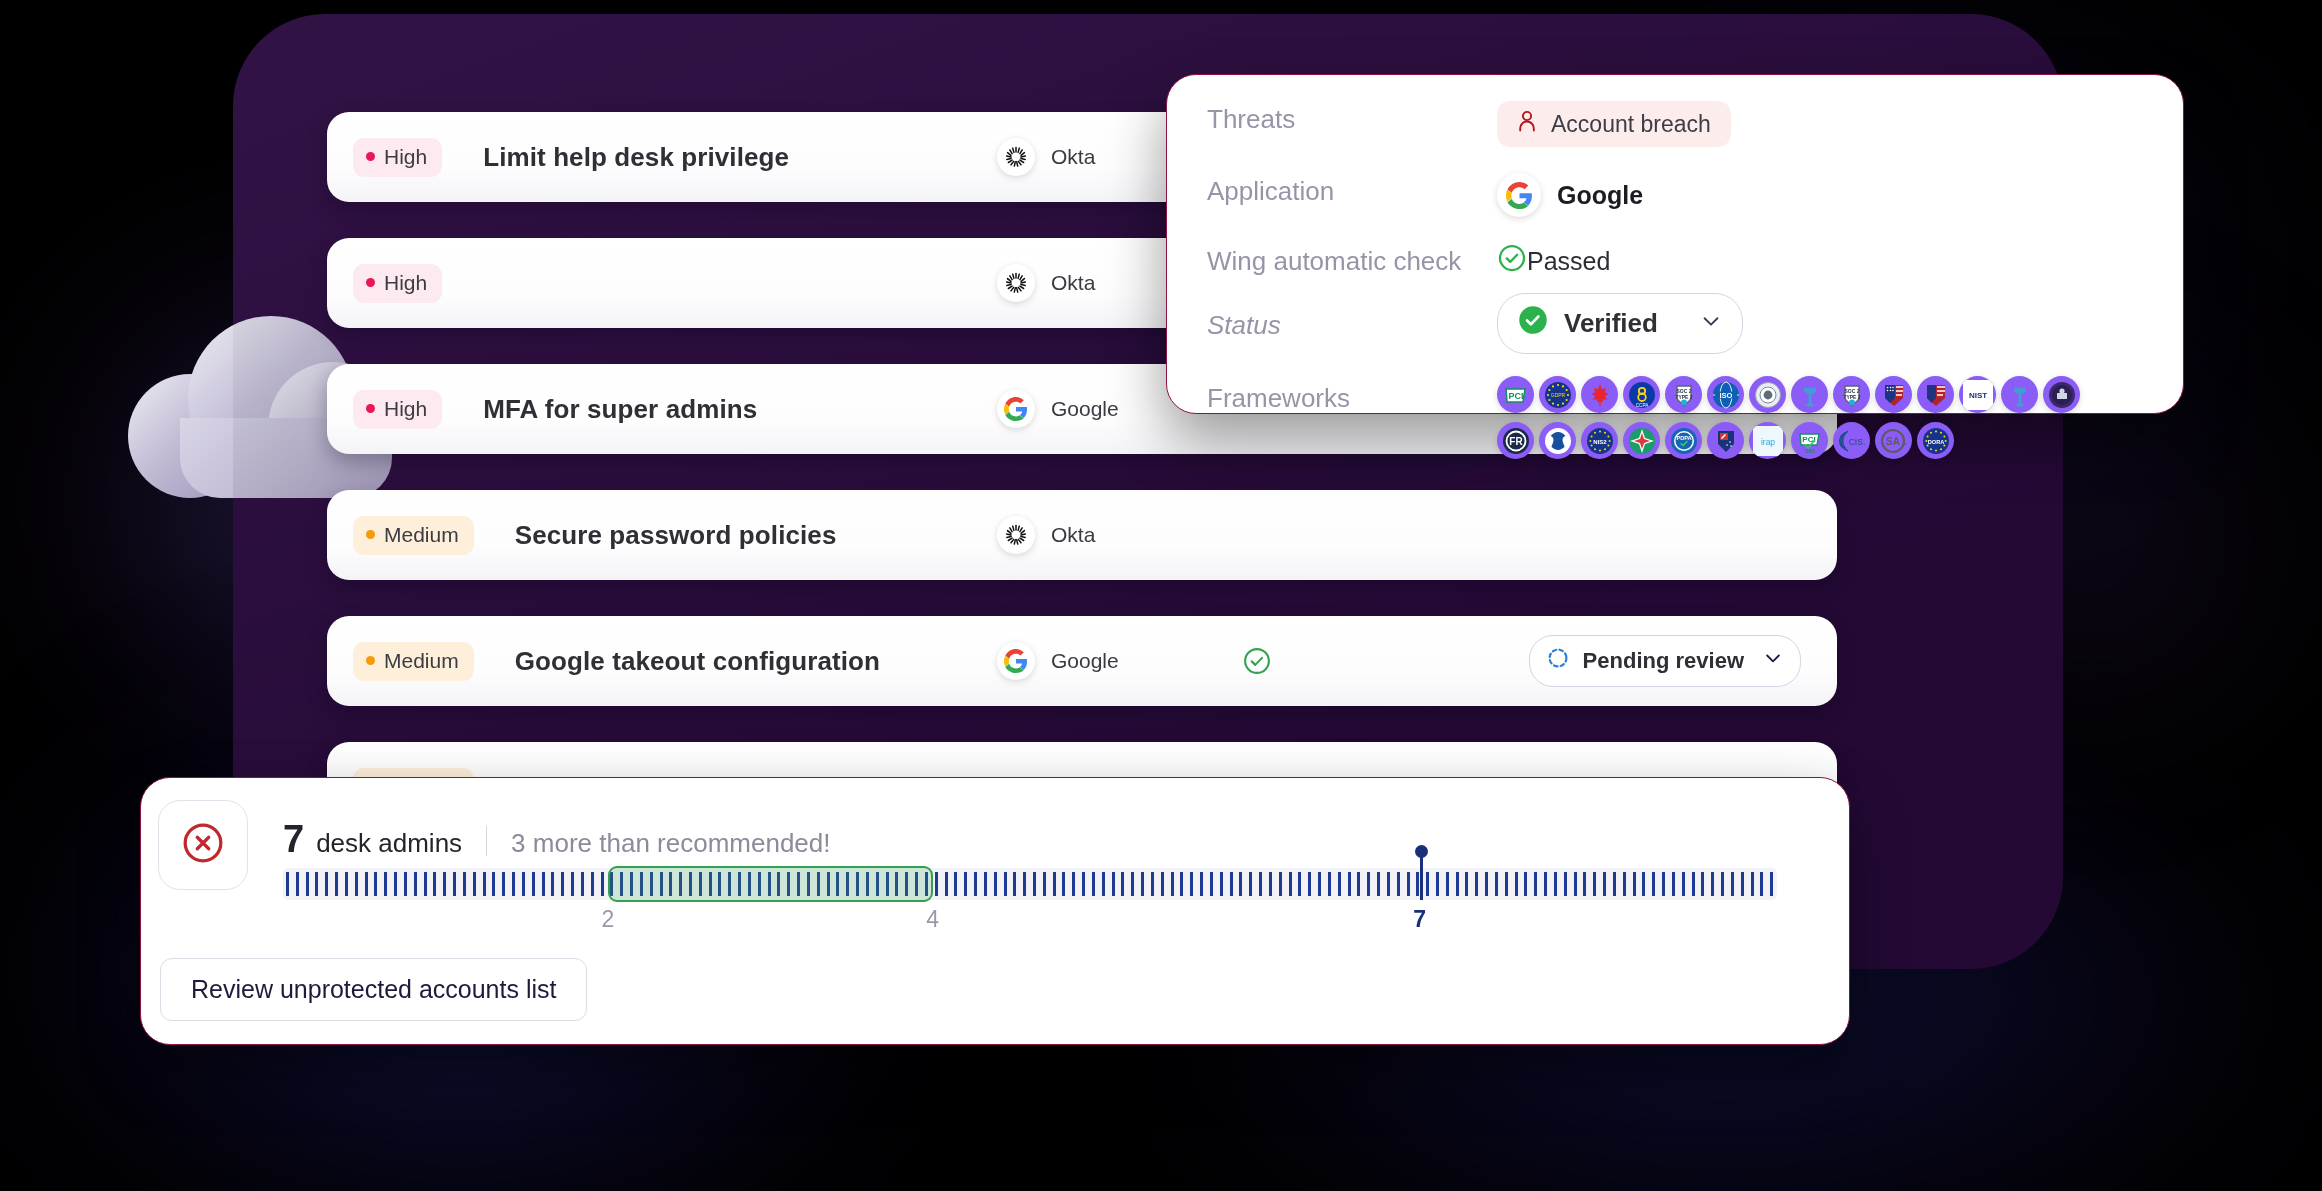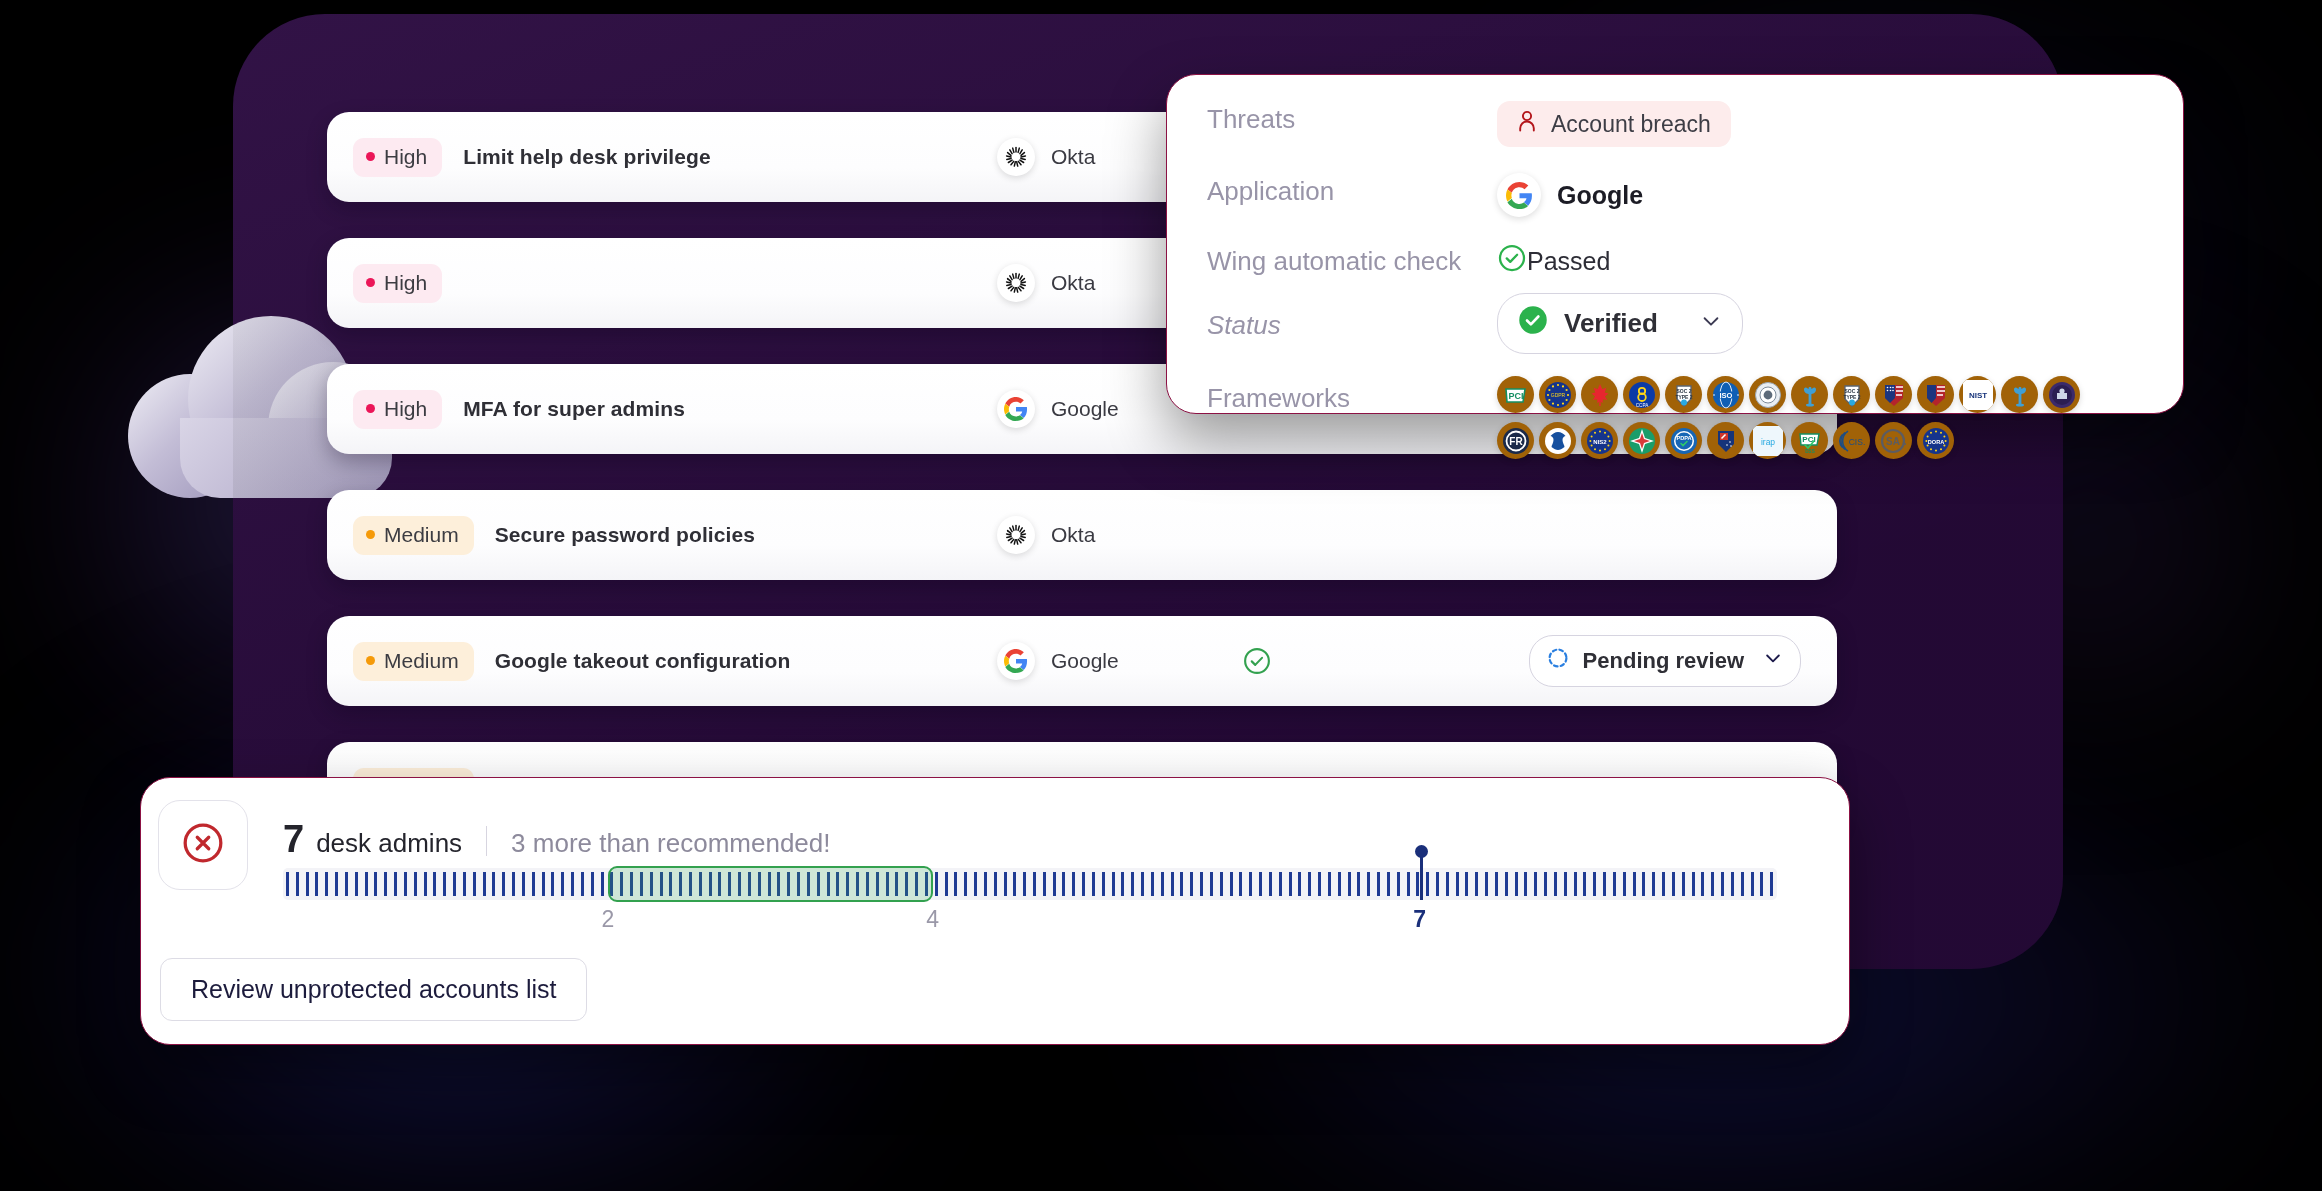--- a/index.html
+++ b/index.html
@@ -121,22 +121,22 @@
     color: #3c3c42;
     white-space: nowrap;
   }
   .sev .dot { width: 9px; height: 9px; border-radius: 50%; flex: none; }
   .sev.high { background: #fdeaf1; }
   .sev.high .dot { background: #eb1658; }
   .sev.medium { background: #fdefda; }
   .sev.medium .dot { background: #f59a09; }
 
   .row-title {
-    margin-left: 21px;
-    font-size: 21px;
+    margin-left: 41px;
+    font-size: 26px;
     font-weight: bold;
     color: #2f2f36;
     white-space: nowrap;
     letter-spacing: 0.1px;
   }
   .row-app {
     position: absolute;
     left: 670px;
     display: flex;
     align-items: center;
@@ -219,21 +219,21 @@
   }
   .dp-app { display: flex; align-items: center; gap: 16px; }
   .dp-app-name { font-size: 25px; font-weight: bold; color: #1c1c25; }
   .dp-passed { display: flex; align-items: center; gap: 0; font-size: 25px; color: #2d2d36; }
 
   .fw-grid { display: flex; flex-direction: column; gap: 9px; }
   .fw-line { display: flex; gap: 5px; }
   .fw {
     width: 37px; height: 37px;
     border-radius: 50%;
-    background: #a16207;
+    background: #8b5cf6;
     box-shadow: 0 2px 6px rgba(0,0,0,0.15);
     display: flex; align-items: center; justify-content: center;
     overflow: hidden;
     flex: none;
   }
 
   
   .alert-card {
     position: absolute;
     left: 140px;

